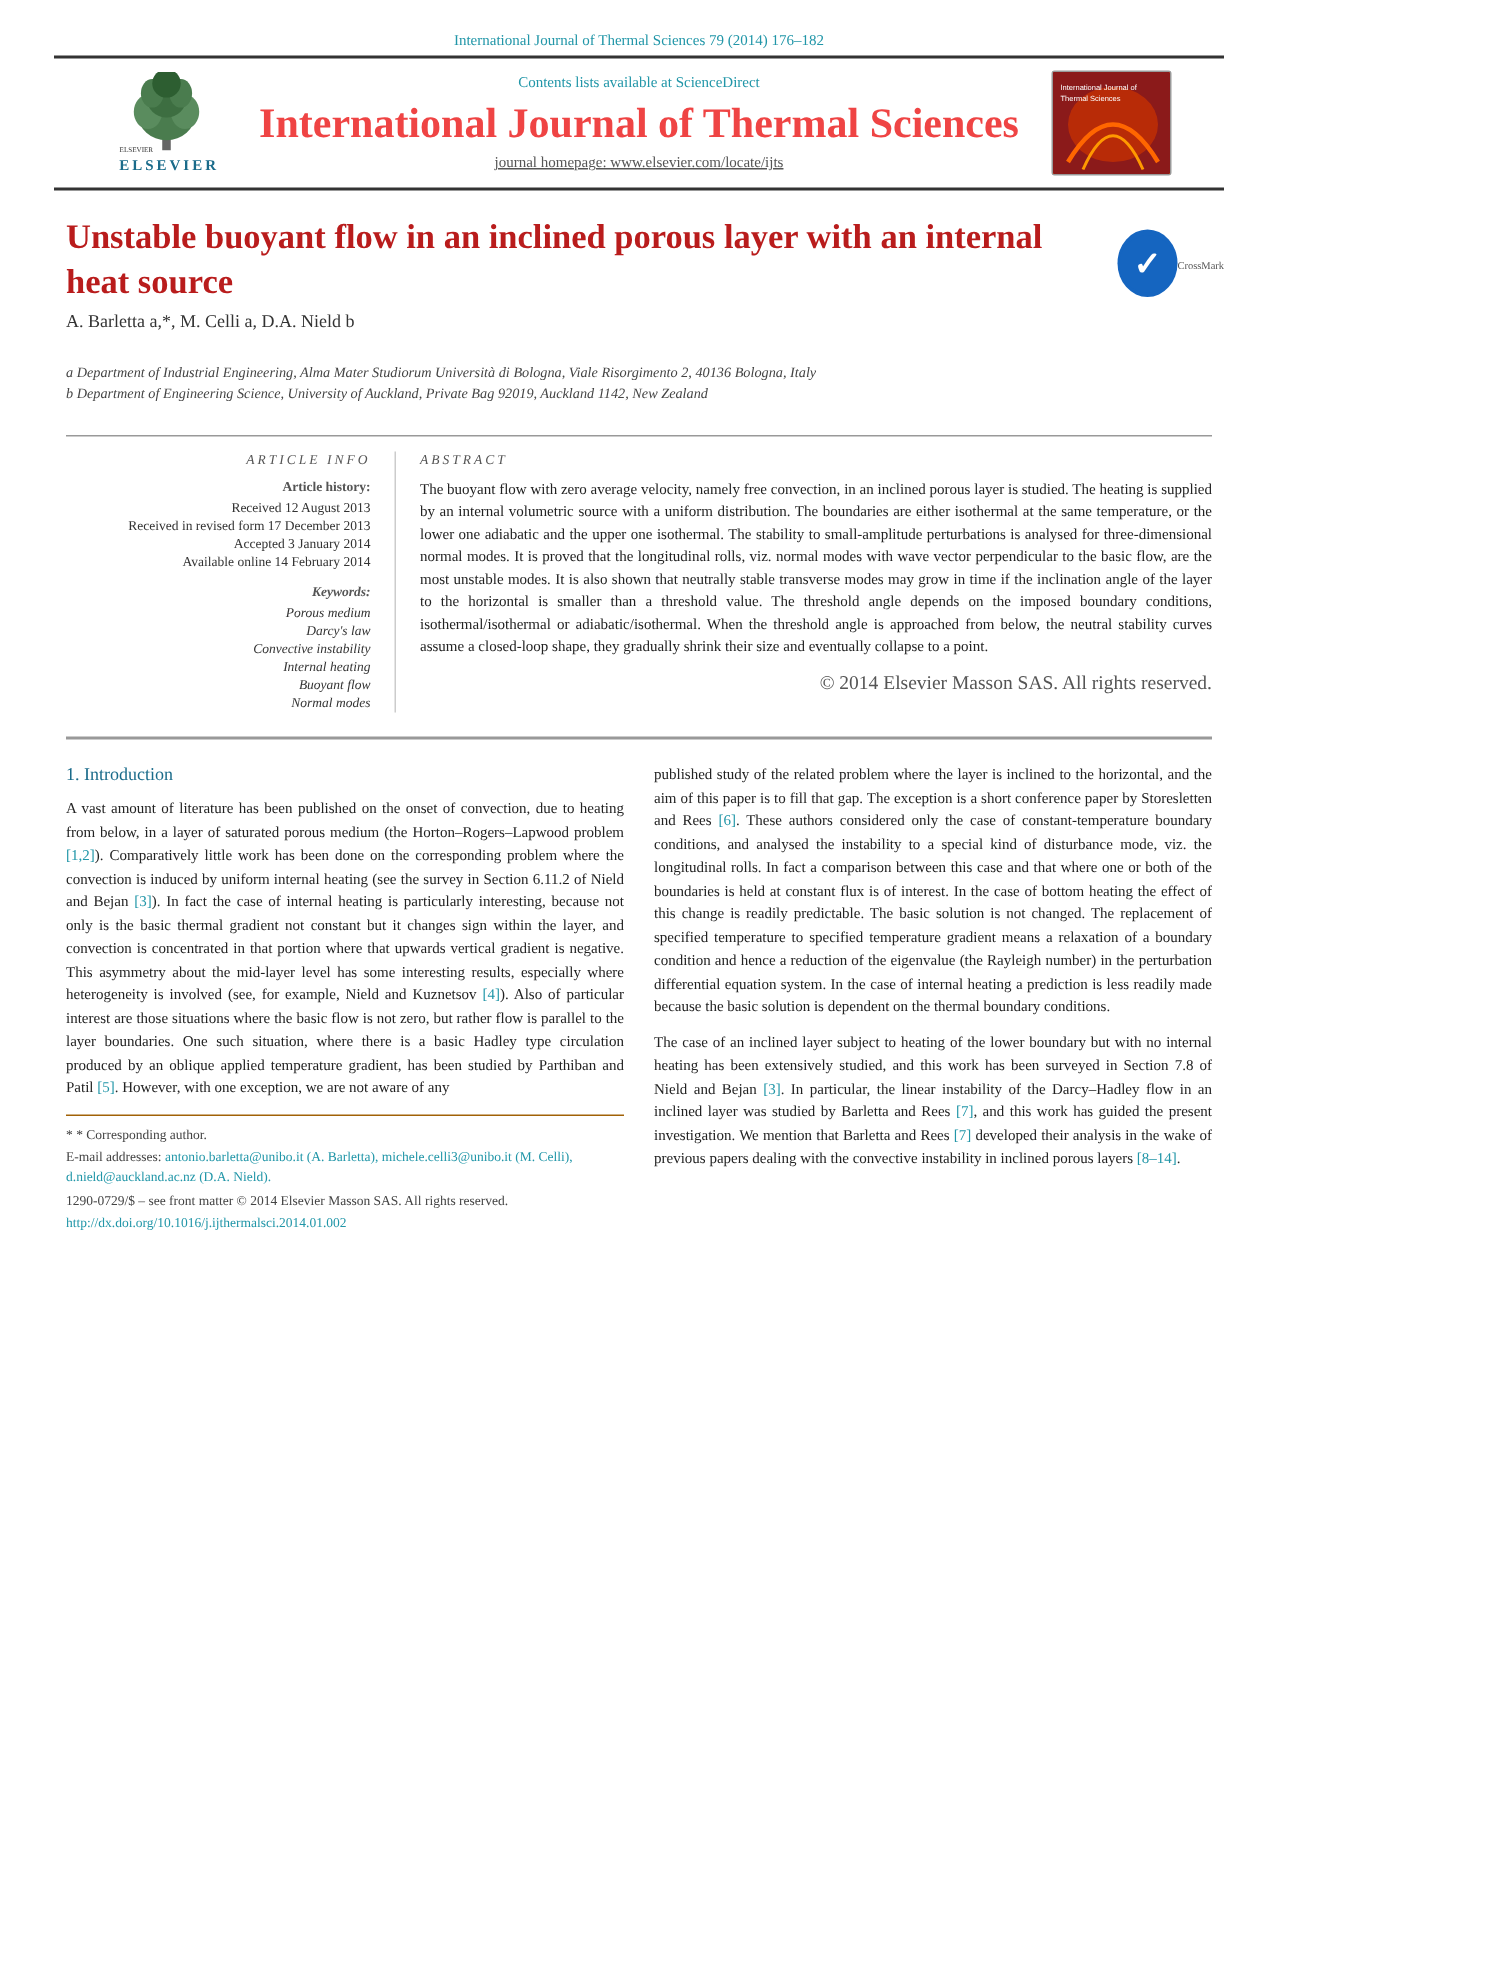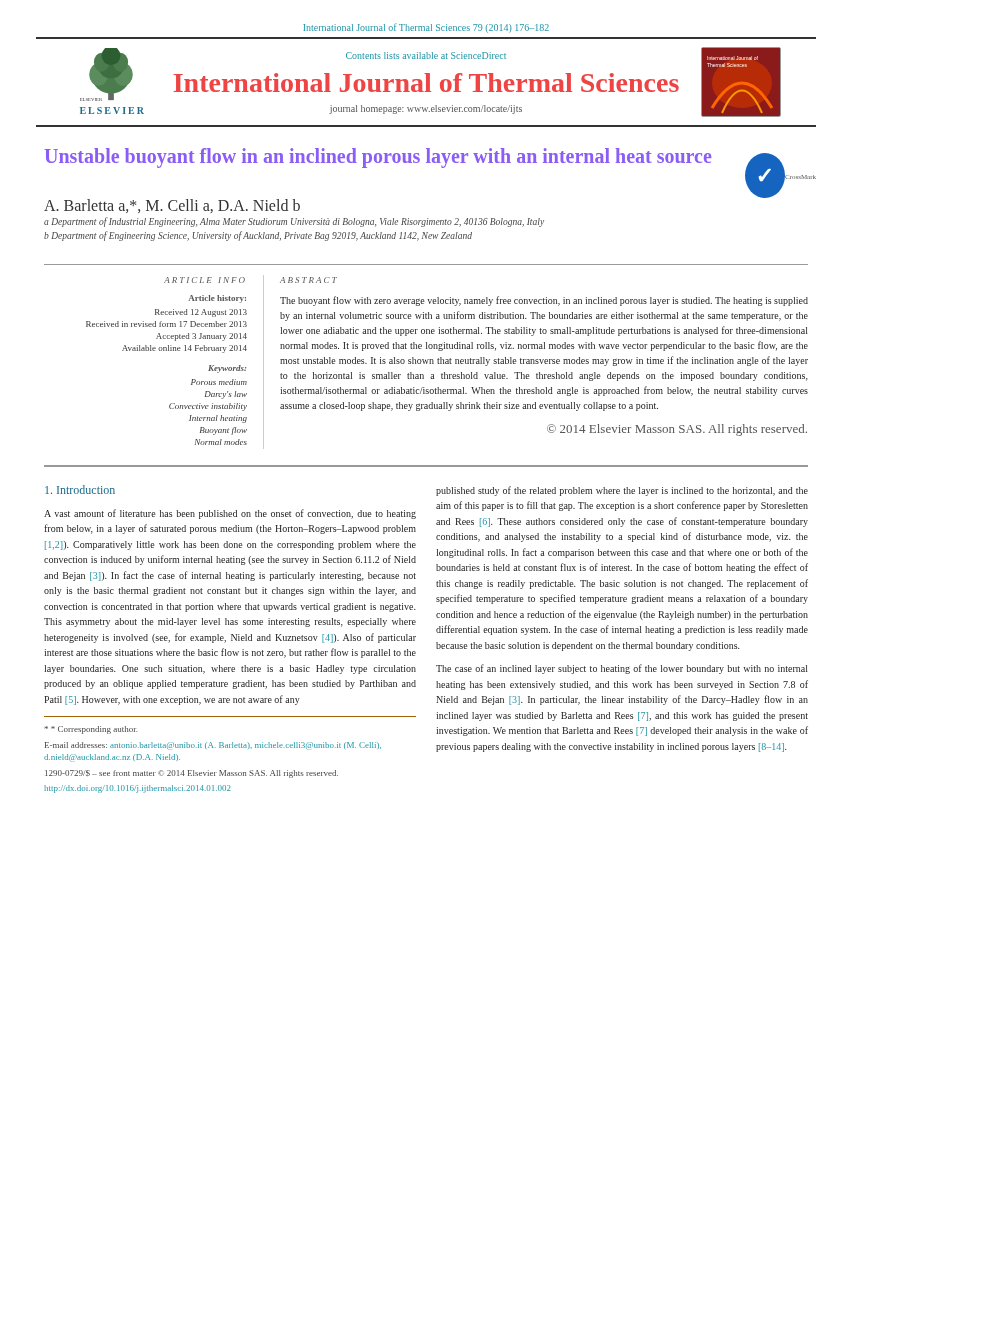--- a/index.html
+++ b/index.html
@@ -72,20 +72,21 @@
     }
     .journal-title {
       font-size: 28px;
       font-weight: bold;
       color: #ef4444;
       margin-bottom: 4px;
     }
     .journal-homepage {
       font-size: 10px;
       color: #555;
+      text-decoration: underline;
     }
     .journal-header-right {
       width: 110px;
       display: flex;
       align-items: center;
       justify-content: center;
     }
     .journal-cover {
       width: 80px;
       height: 70px;
@@ -117,30 +118,30 @@
     .article-title-section {
       display: flex;
       align-items: flex-start;
       margin-bottom: 10px;
       padding-bottom: 10px;
     }
     .article-title-text {
       flex: 1;
     }
     .article-title {
-      font-size: 20px;
+      font-size: 23px;
       font-weight: bold;
-      color: #8b5cf6;
+      color: #b91c1c;
       line-height: 1.3;
-      margin-bottom: 28px;
+      margin-bottom: 4px;
     }
     .authors {
-      font-size: 16px;
+      font-size: 12px;
       color: #333;
-      margin-bottom: 0;
+      margin-bottom: 20px;
     }
     .affiliations {
       font-size: 9.5px;
       color: #444;
       font-style: italic;
       line-height: 1.5;
     }
     .crossmark-logo {
       width: 55px;
       height: 55px;

